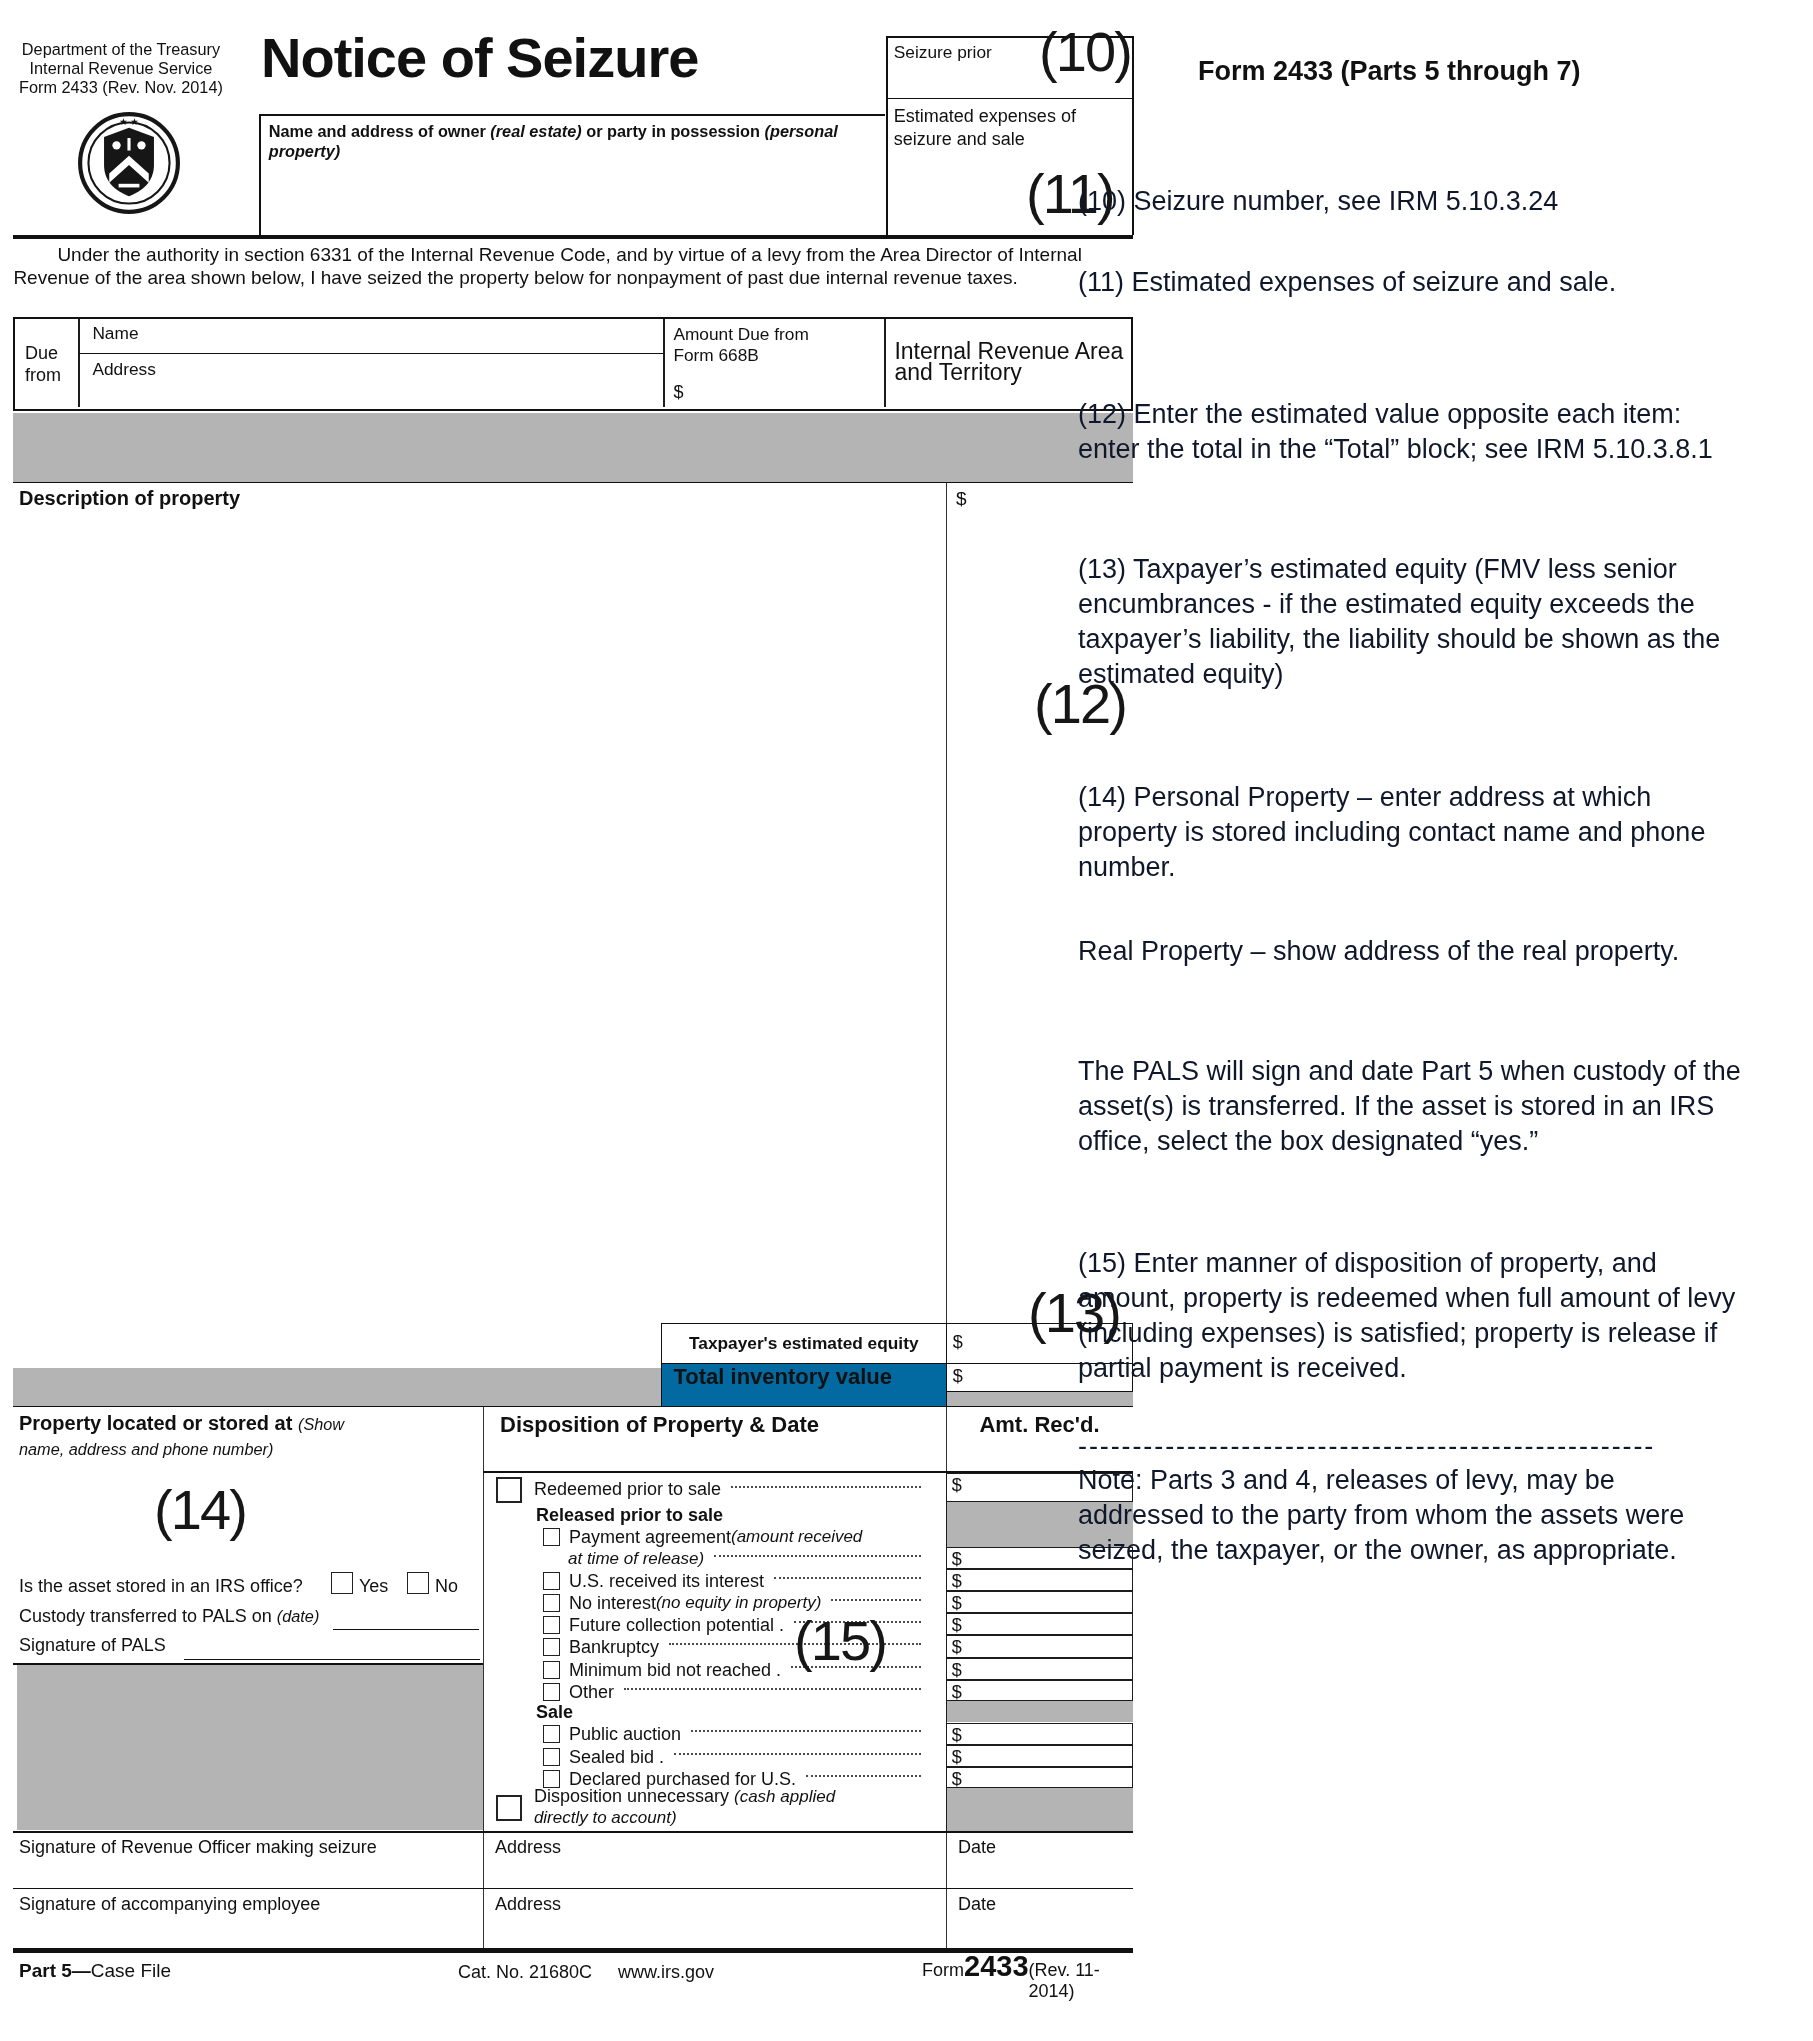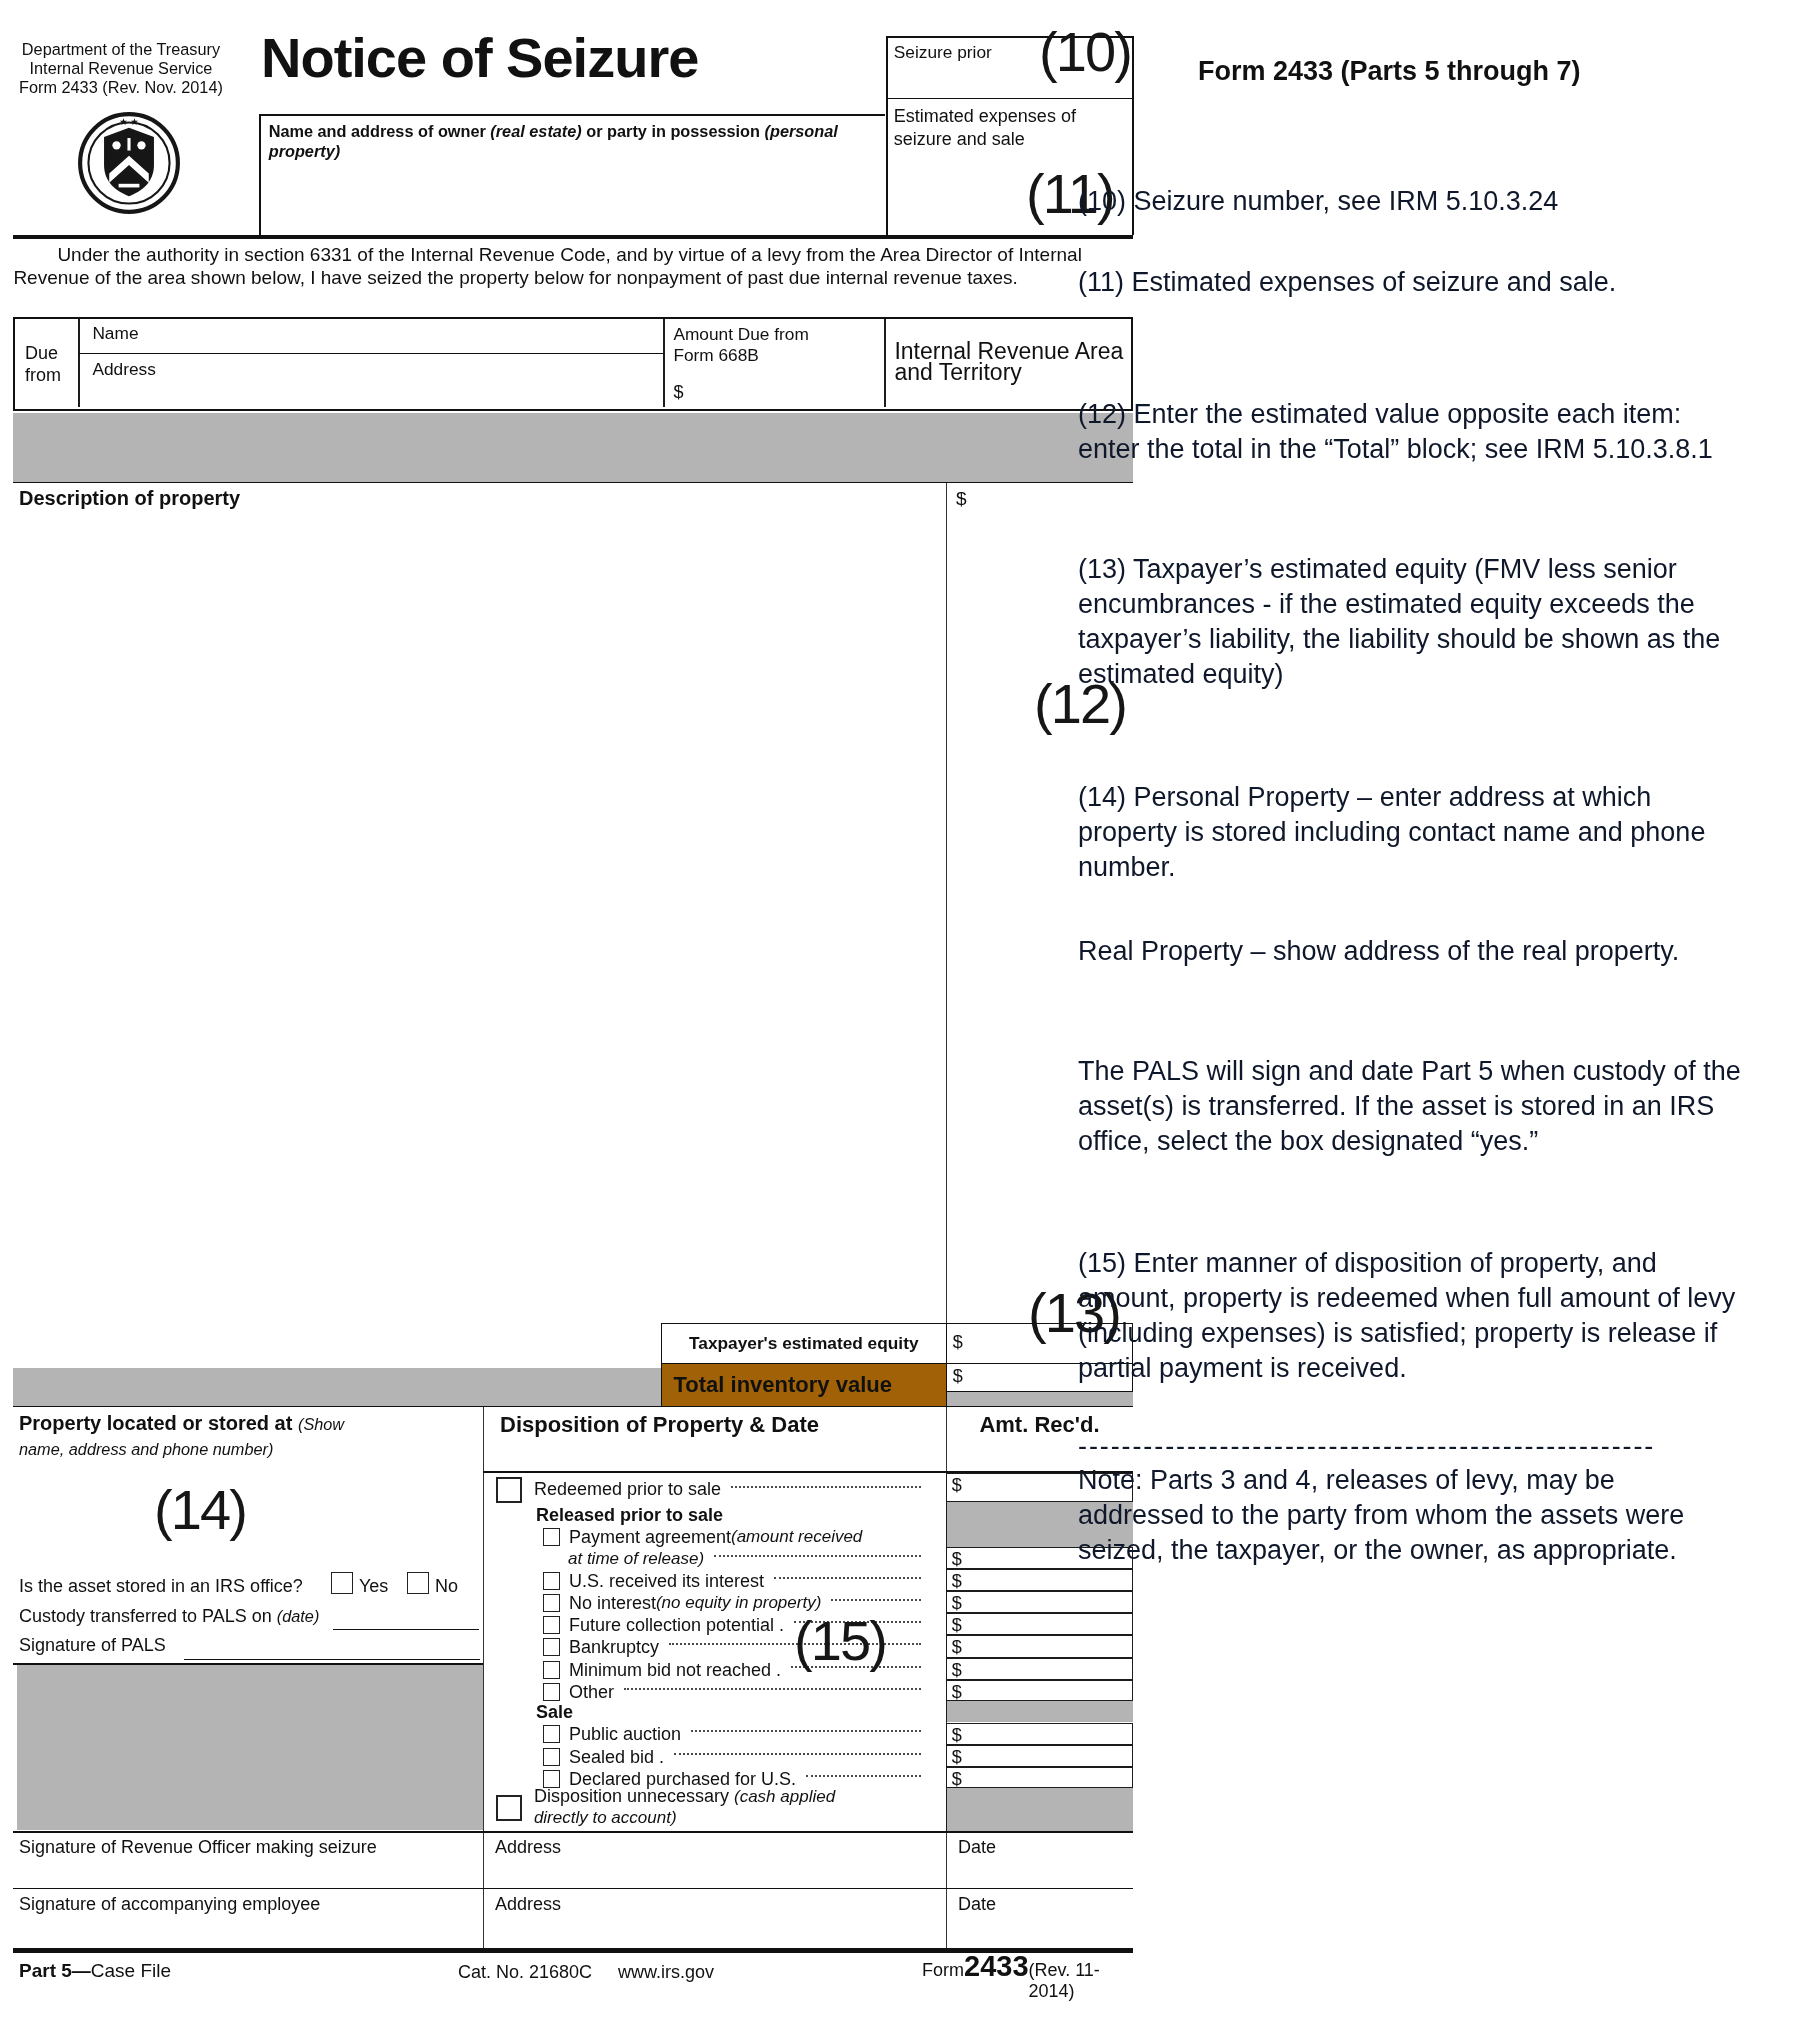--- a/index.html
+++ b/index.html
@@ -98,21 +98,21 @@
   <div class="abs" style="left:19px;top:519px;width:913px;height:826px;"></div>
 
   <div class="abs gray" style="left:13.4px;top:1368px;width:1120px;height:39px;border-bottom:1.9px solid #111;box-sizing:border-box;"></div>
 
   <div class="abs" style="left:661px;top:1323px;width:286px;height:41px;box-sizing:border-box;border:1.9px solid #111;background:#fff;display:flex;align-items:center;padding-left:27px;">
     <span class="b" style="font-size:17.3px;">Taxpayer's estimated equity</span>
   </div>
   <div class="abs" style="left:946px;top:1323px;width:187px;height:41px;box-sizing:border-box;border:1.9px solid #111;background:#fff;font-size:18px;padding:7.7px 0 0 5.8px;">
     <span>$</span>
   </div>
-  <div class="abs" style="left:661px;top:1363px;width:286px;height:44px;box-sizing:border-box;border:1.9px solid #111;background:#a16207;display:flex;align-items:center;padding-left:11.5px;">
+  <div class="abs" style="left:661px;top:1363px;width:286px;height:44px;box-sizing:border-box;border:1.9px solid #111;background:#0369a1;display:flex;align-items:flex-start;padding-left:11.5px;">
     <span class="b" style="font-size:22px;">Total inventory value</span>
   </div>
   <div class="abs" style="left:946px;top:1363px;width:187px;height:29px;box-sizing:border-box;border:1.9px solid #111;background:#fff;font-size:18px;padding:1.9px 0 0 5.8px;">
     <span>$</span>
   </div>
 
   <div class="abs" style="left:19px;top:1412px;font-size:20px;">
     <span class="b">Property located or stored at </span><span class="i" style="font-size:16.3px;">(Show</span>
   </div>
   <div class="abs i" style="left:19px;top:1440px;font-size:16.3px;">name, address and phone number)</div>

